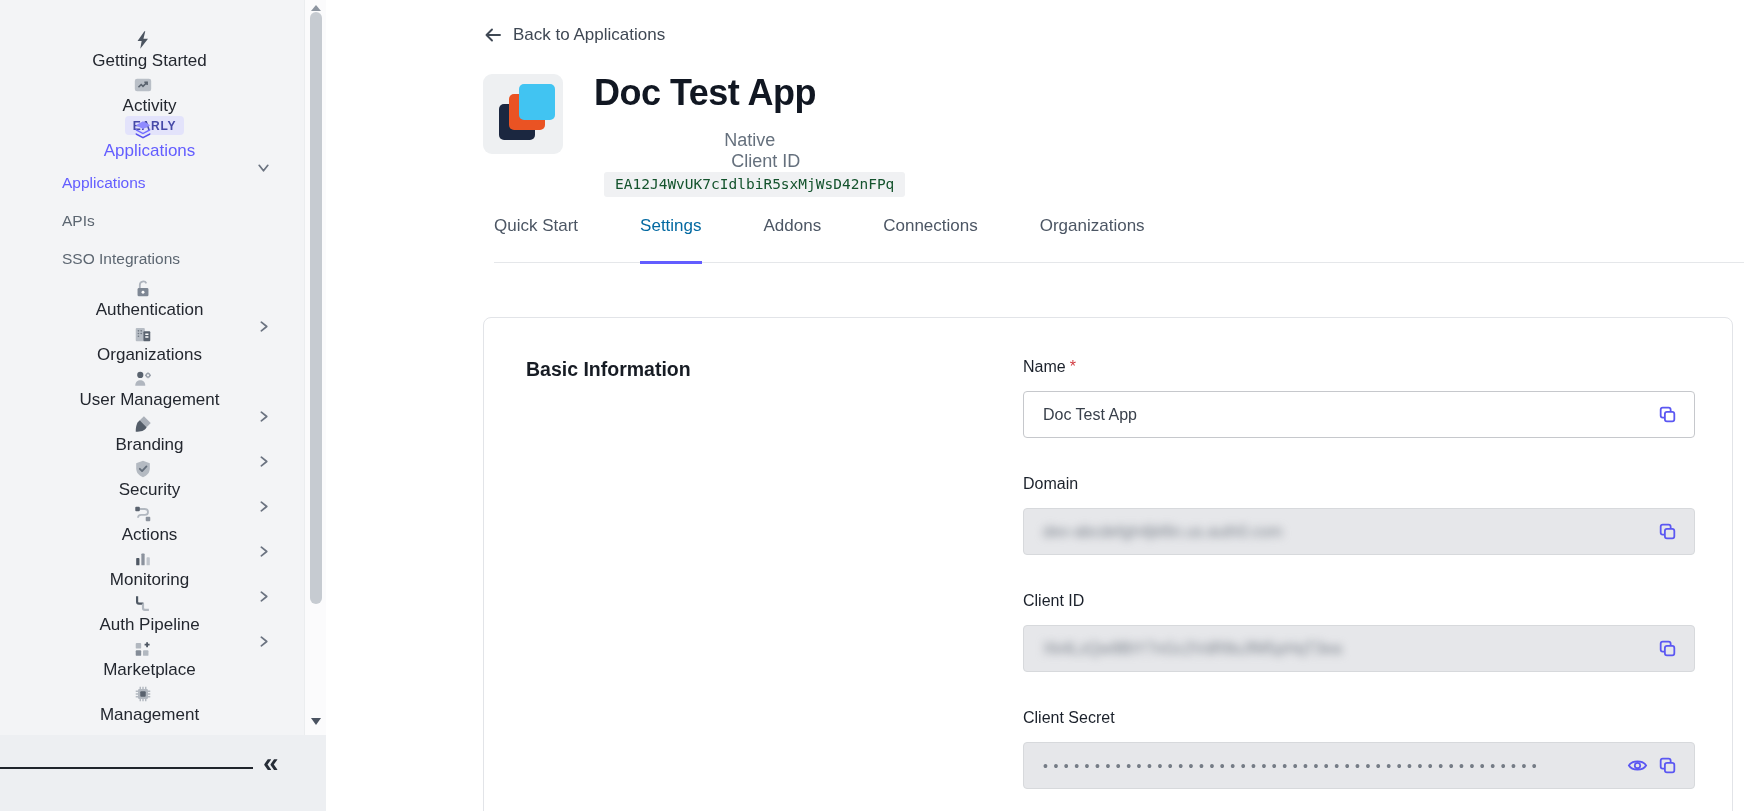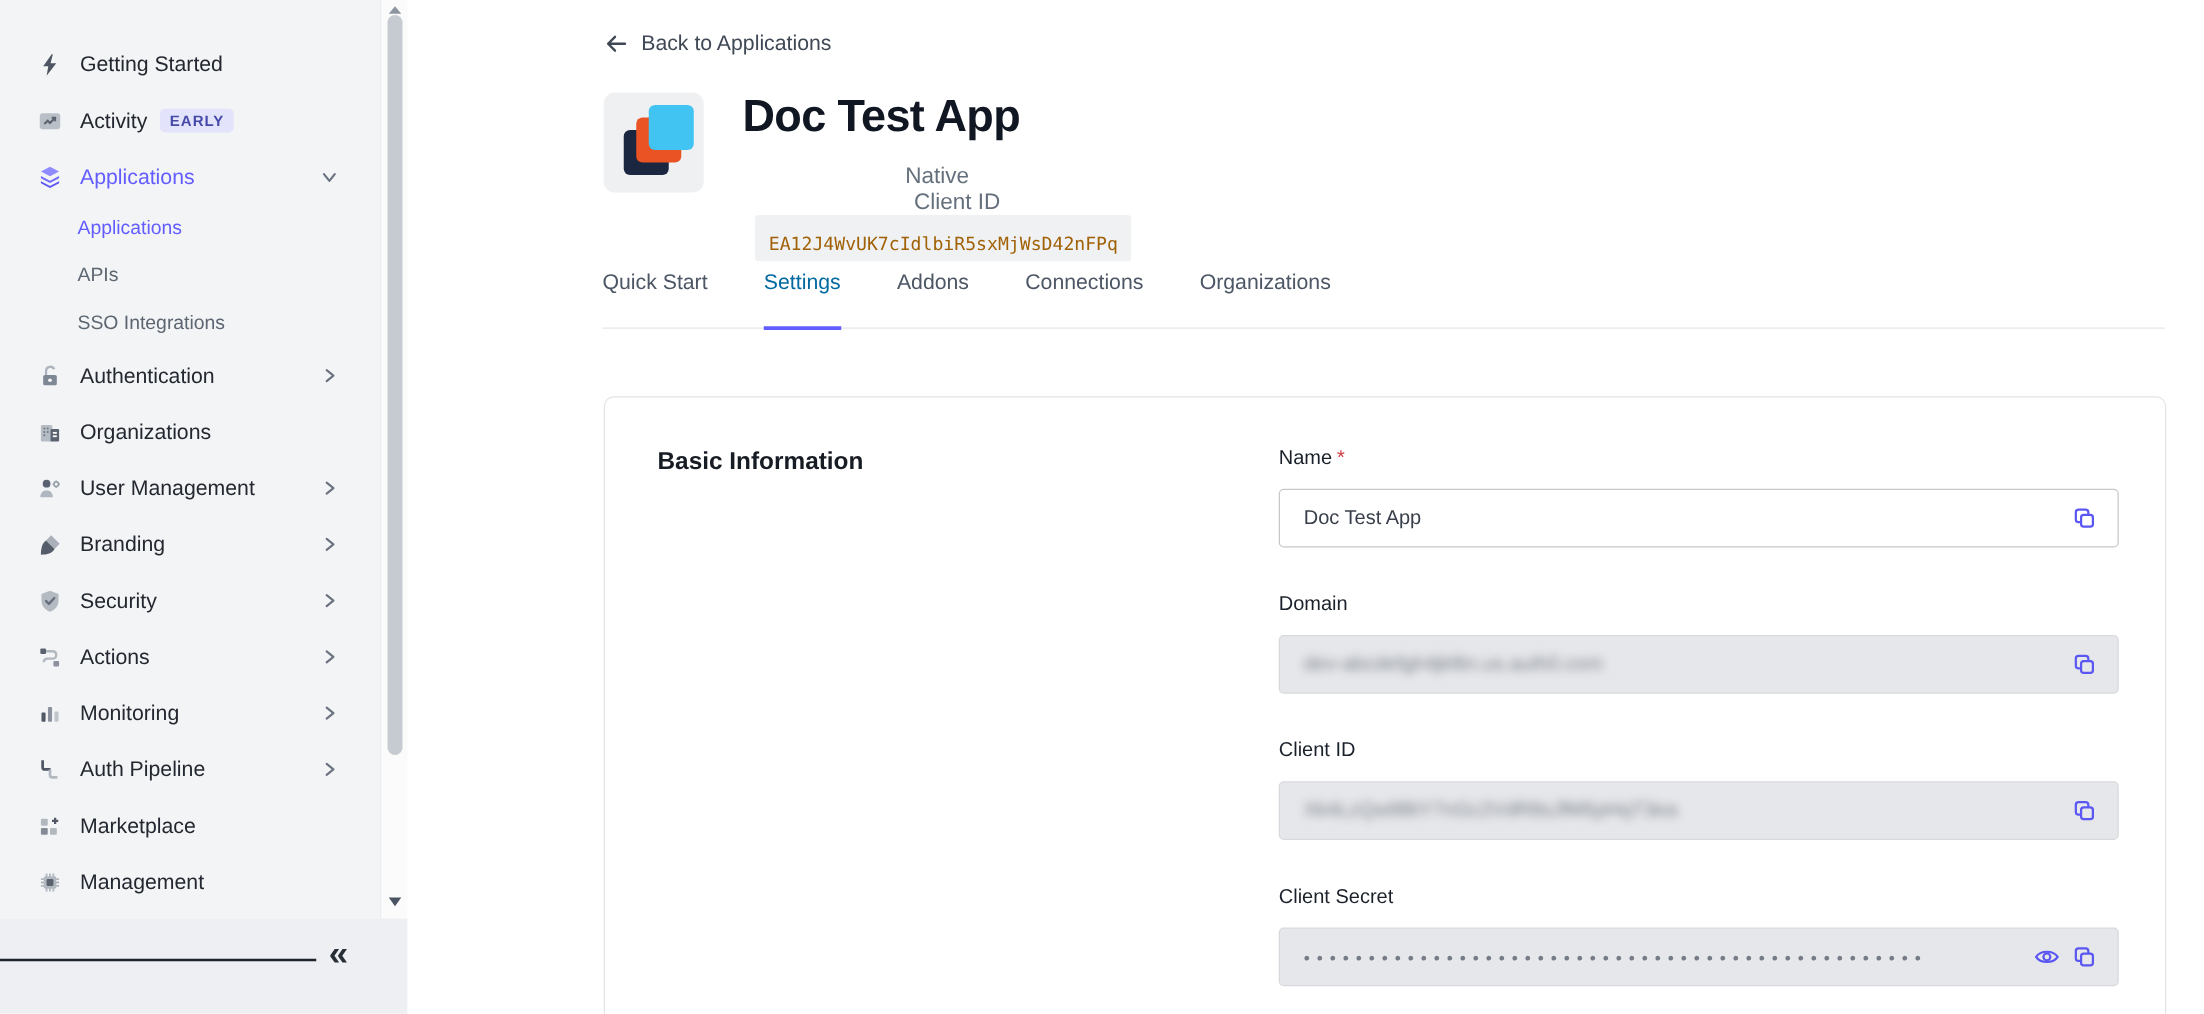--- a/index.html
+++ b/index.html
@@ -3,21 +3,21 @@
 <meta charset="utf-8">
 <style>
   * { margin:0; padding:0; box-sizing:border-box; }
   html,body { width:1763px; height:811px; overflow:hidden; background:#fff;
     font-family:"Liberation Sans", sans-serif; }
   .app { position:relative; width:1763px; height:811px; }
 
   
   .sidebar { position:absolute; left:0; top:0; width:326px; height:811px; background:#f3f4f6; }
   .side-scroll { position:absolute; left:0; top:0; width:326px; height:735px; overflow:hidden; padding-top:29px; }
-  .nav-item { height:45px; display:flex; align-items:center; padding:0 56px 0 29px; cursor:pointer; }
+  .nav-item { height:45px; display:flex; align-items:center; padding:0 56px 0 29px; cursor:pointer;flex-direction:column; }
   .nav-icon { width:22px; height:22px; margin-right:13px; flex:0 0 22px; display:flex; align-items:center; justify-content:center; }
   .nav-label { font-size:17px; color:#23272f; white-space:nowrap; }
   .nav-item.active .nav-label { color:#635dff; font-weight:500; }
   .nav-chevron { margin-left:auto; display:flex; }
   .badge-early { margin-left:10px; background:#e3e3fb; color:#4649a8; font-size:12px; font-weight:bold;
     letter-spacing:.8px; padding:3px 8px 2px; border-radius:4px; }
   .sub-item { height:38px; display:flex; align-items:center; padding-left:62px; font-size:15.5px; color:#5c6671; cursor:pointer; }
   .sub-item.active { color:#635dff; }
 
   
@@ -42,24 +42,24 @@
   .app-logo-box { position:absolute; left:157px; top:74px; width:80px; height:80px; background:#eef0f2; border-radius:9px; }
   .logo-sq { position:absolute; width:36px; height:36px; border-radius:5px; }
   .logo-navy   { left:16px; top:30px; background:#1b2740; }
   .logo-orange { left:26px; top:20px; background:#ea5323; }
   .logo-blue   { left:36px; top:10px; background:#41c4f2; }
 
   .page-title { position:absolute; left:268px; top:72px; font-size:36px; font-weight:700; color:#111722; letter-spacing:-.5px; }
   .meta-row { position:absolute; left:268px; top:130px; display:flex; align-items:center;flex-direction:column; }
   .meta-type { font-size:18px; color:#65707d; }
   .meta-cid-label { font-size:18px; color:#65707d; margin-left:32px; }
-  .meta-cid-badge { margin-left:10px; background:#f0f1f3; color:#a16207; border-radius:3px;
-    font-family:"DejaVu Sans Mono", monospace; font-size:14.5px; padding:16px 11px 5px; }
-
-  .tabs { position:absolute; left:156px; top:216px; width:1250px; display:flex; gap:45px; border-bottom:1px solid #e5e7ea; }
+  .meta-cid-badge { margin-left:10px; background:#f0f1f3; color:#14532d; border-radius:3px;
+    font-family:"DejaVu Sans Mono", monospace; font-size:14.5px; padding:4px 11px 5px; }
+
+  .tabs { position:absolute; left:168px; top:216px; width:1250px; display:flex; gap:62px; border-bottom:1px solid #e5e7ea; }
   .tab { font-size:17px; color:#4c5664; padding-bottom:25px; cursor:pointer; border-bottom:3px solid transparent; margin-bottom:-2px; }
   .tab.active { color:#0369a1; border-bottom-color:#635dff; }
 
   .card { position:absolute; left:157px; top:317px; width:1250px; height:560px;
     background:#fff; border:1px solid #e2e4e8; border-radius:8px; }
   .section-title { position:absolute; left:42px; top:40px; font-size:19.5px; font-weight:600; color:#171c24; }
 
   .fields { position:absolute; left:539px; top:40px; width:672px; }
   .field { margin-bottom:37px; }
   .field-label { display:block; font-size:16px; font-weight:500; color:#1b212b; margin-bottom:15px; }

